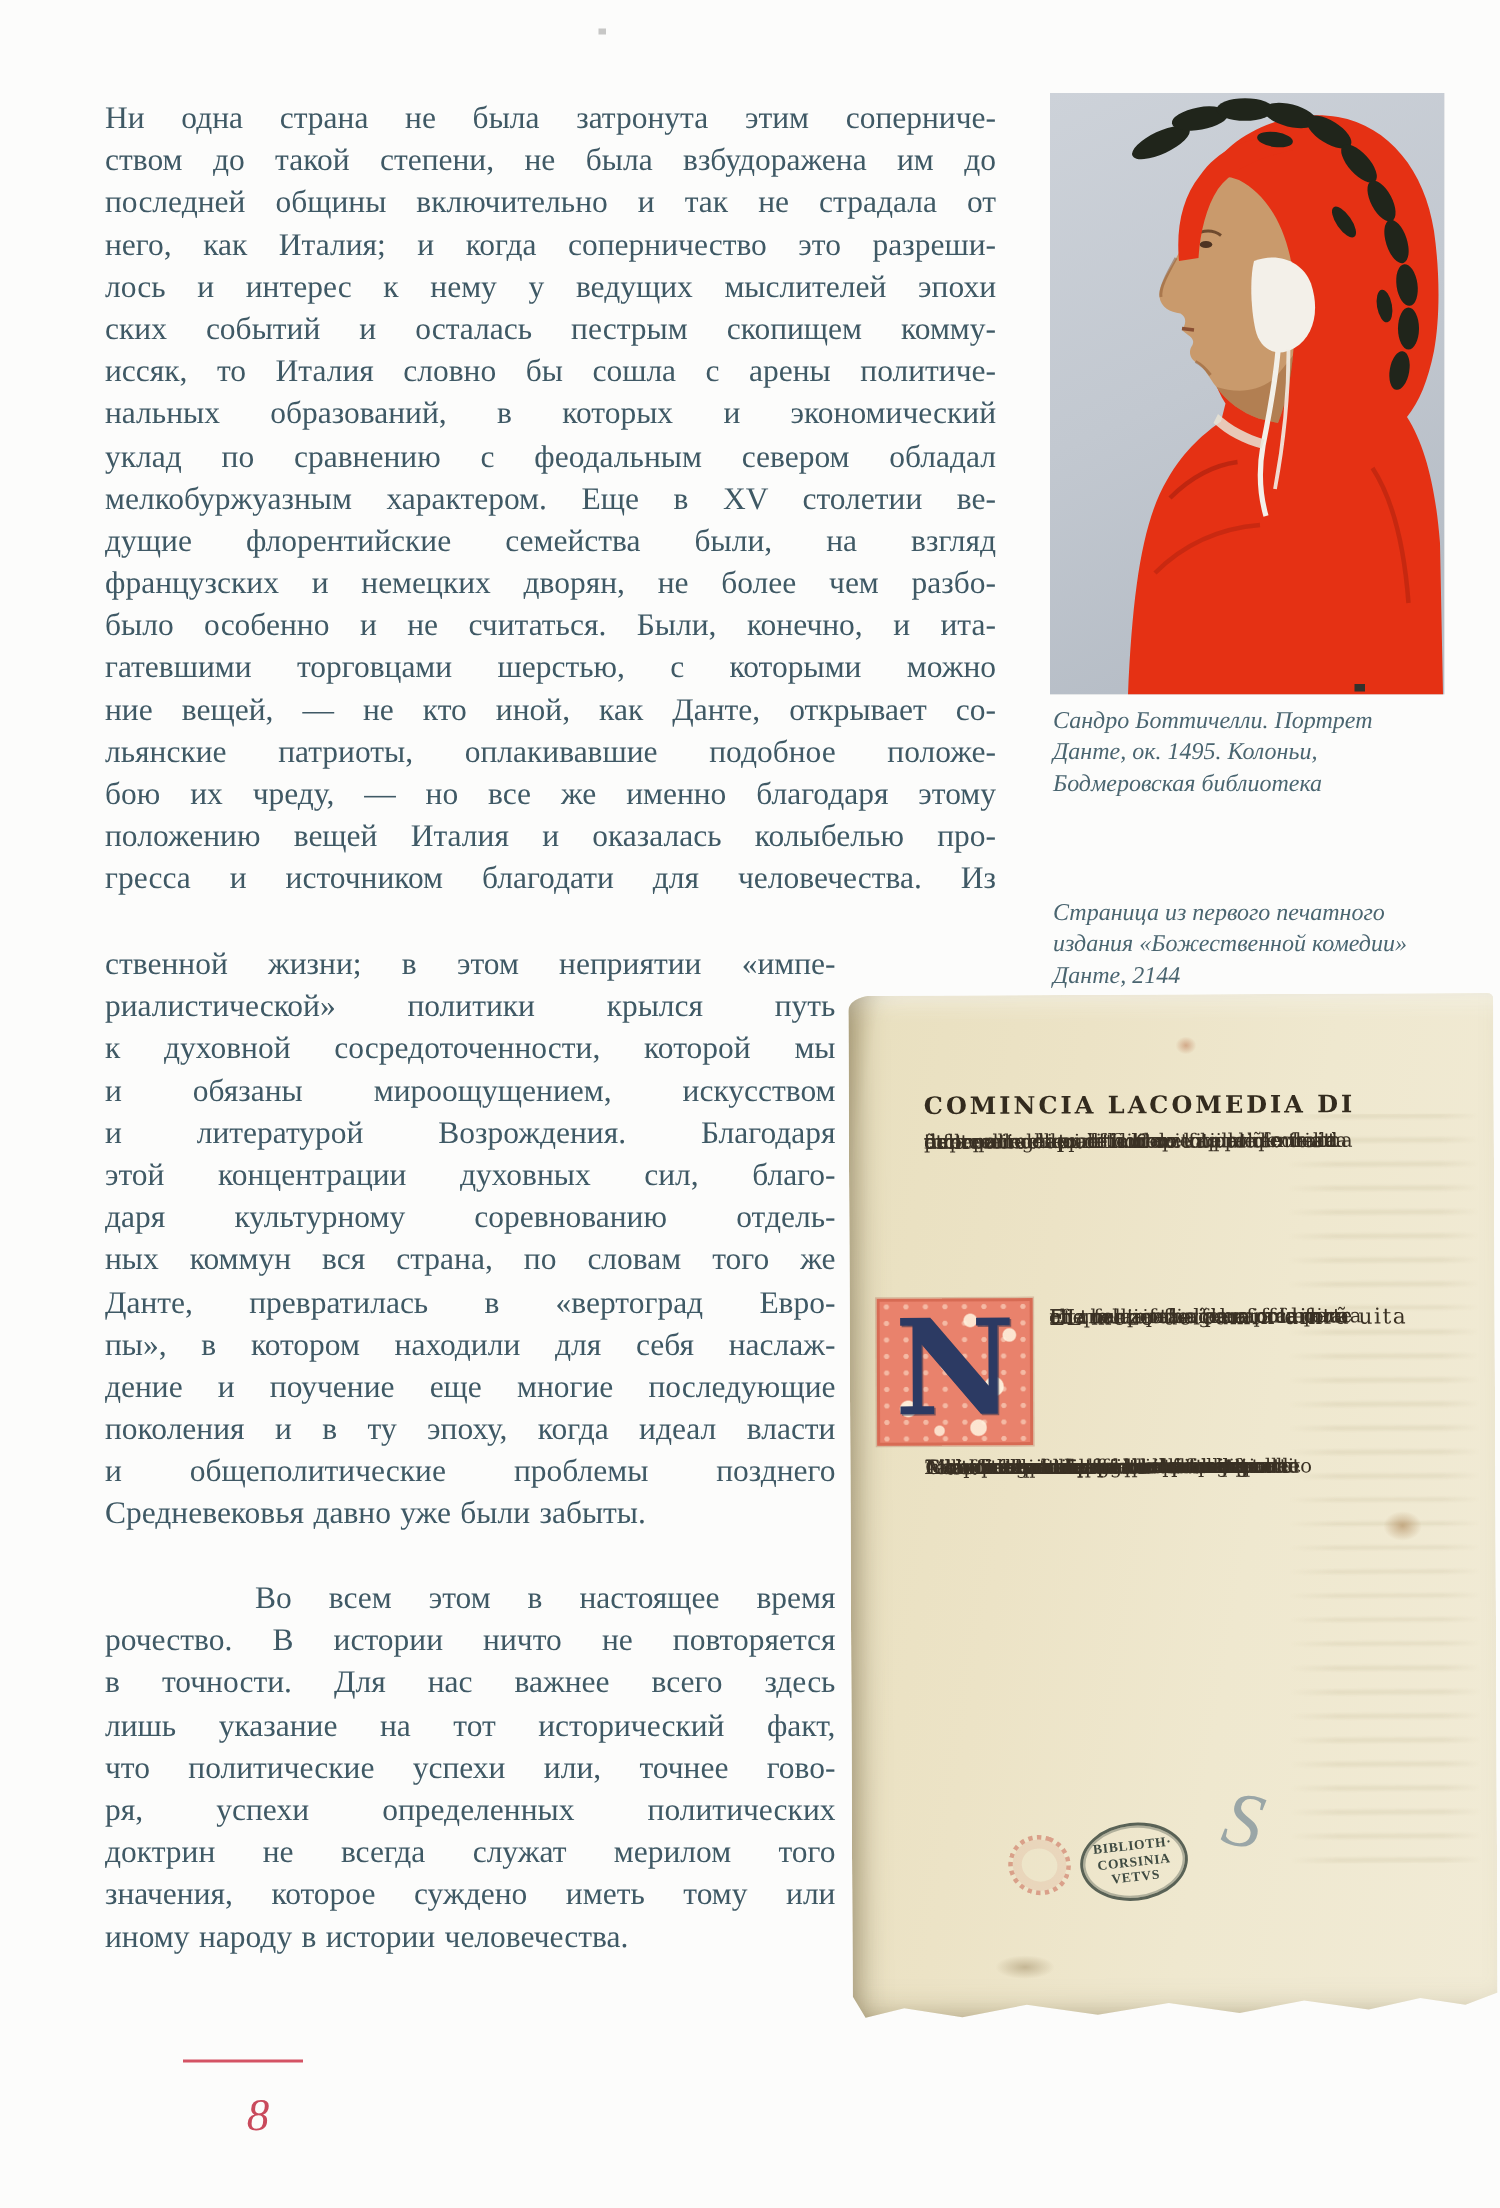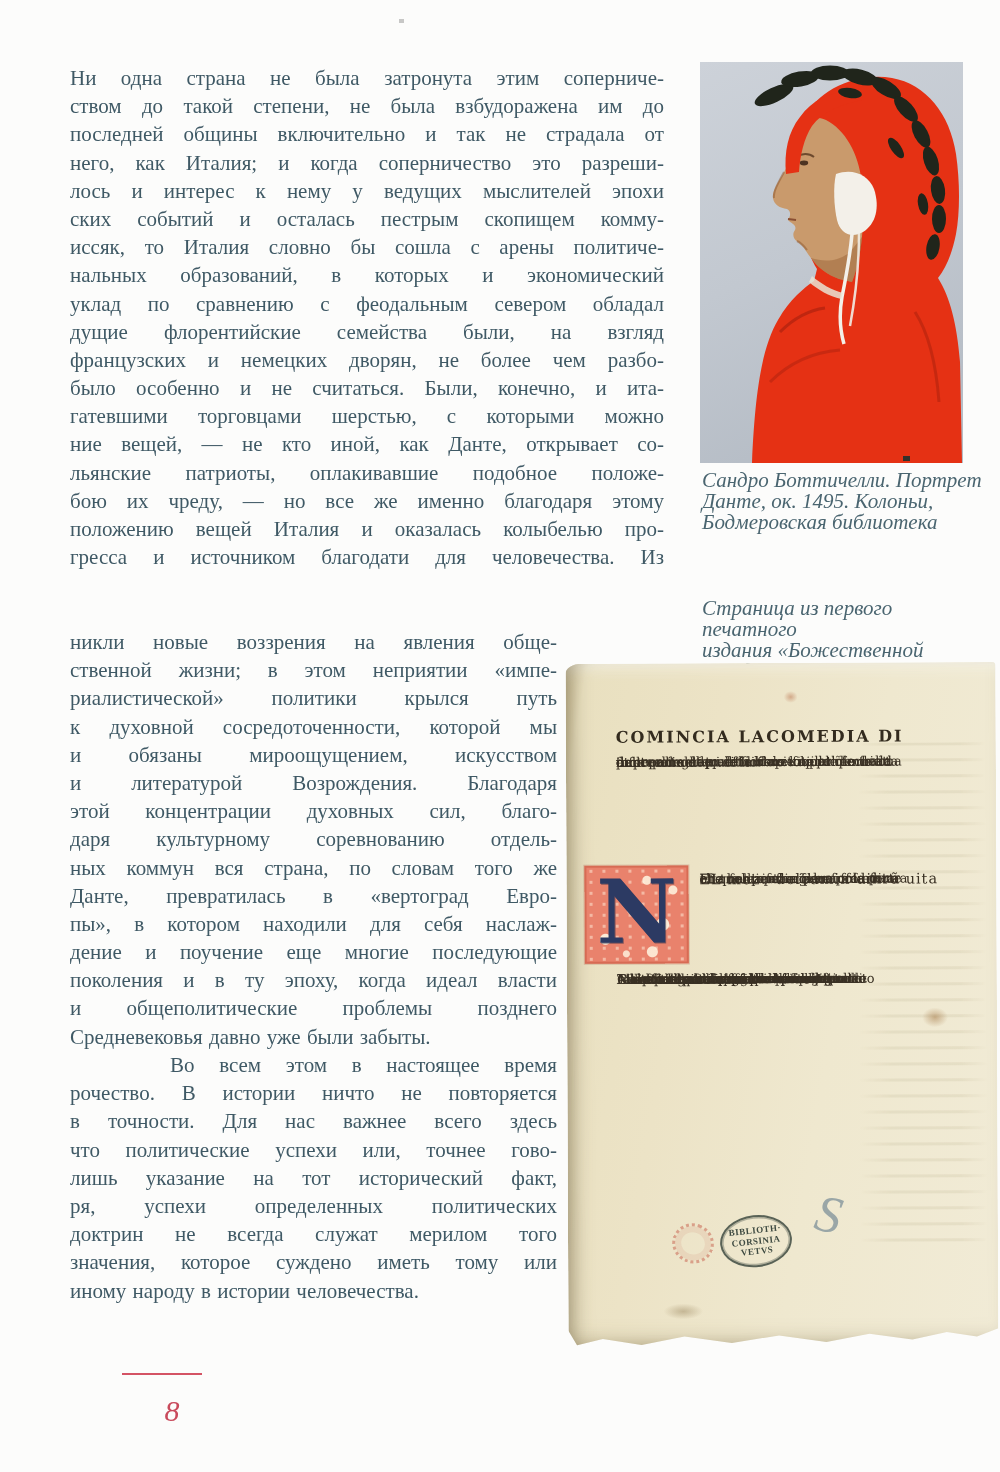--- a/index.html
+++ b/index.html
@@ -18,21 +18,21 @@
   .bodytext div { text-align:justify; text-align-last:justify; -moz-text-align-last:justify;
     height:28.2px; overflow:hidden; }
   .text-wide   { left:70px; top:64px;  width:594px; }
   .text-narrow { left:70px; top:628px; width:487px; }
   .text-para2  { left:70px; top:1051px; width:487px; }
   .para-end div:last-child { text-align-last:left; -moz-text-align-last:left; }
   .text-para2 div:first-child { padding-left:100px; }
 
   
   .caption { position:absolute; left:702px; width:280px; color:#4a6570;
-    font-style:italic; font-size:21px; }
+    font-style:italic; font-size:16px; }
   .caption div { line-height:21px; }
   .cap1 { top:470px; } .cap2 { top:598px; }
 
   
   .portrait { position:absolute; left:700px; top:62px; width:263px; height:401px;
     box-shadow:inset 0 0 0 1px rgba(0,0,0,.07); }
   .portrait svg { display:block; }
 
   
   .incun { position:absolute; left:567px; top:663px; width:430px; height:684px;
@@ -117,53 +117,53 @@
   <div class="bodytext text-wide">
       <div>Ни одна страна не была затронута этим соперниче-</div>
       <div>ством до такой степени, не была взбудоражена им до</div>
       <div>последней общины включительно и так не страдала от</div>
       <div>него, как Италия; и когда соперничество это разреши-</div>
       <div>лось и интерес к нему у ведущих мыслителей эпохи</div>
       <div>ских событий и осталась пестрым скопищем комму-</div>
       <div>иссяк, то Италия словно бы сошла с арены политиче-</div>
       <div>нальных образований, в которых и экономический</div>
       <div>уклад по сравнению с феодальным севером обладал</div>
+      <div>мелкобуржуазным характером. Еще в XV столетии ве-</div>
       <div>дущие флорентийские семейства были, на взгляд</div>
       <div>французских и немецких дворян, не более чем разбо-</div>
       <div>было особенно и не считаться. Были, конечно, и ита-</div>
       <div>гатевшими торговцами шерстью, с которыми можно</div>
       <div>ние вещей, — не кто иной, как Данте, открывает со-</div>
       <div>льянские патриоты, оплакивавшие подобное положе-</div>
       <div>бою их чреду, — но все же именно благодаря этому</div>
       <div>положению вещей Италия и оказалась колыбелью про-</div>
       <div>гресса и источником благодати для человечества. Из</div>
     </div>
   <div class="bodytext text-narrow para-end">
-      <div>никли новые воззрения на явления обще-</div>
       <div>ственной жизни; в этом неприятии «импе-</div>
       <div>риалистической» политики крылся путь</div>
       <div>к духовной сосредоточенности, которой мы</div>
       <div>и обязаны мироощущением, искусством</div>
       <div>и литературой Возрождения. Благодаря</div>
       <div>этой концентрации духовных сил, благо-</div>
       <div>даря культурному соревнованию отдель-</div>
       <div>ных коммун вся страна, по словам того же</div>
       <div>Данте, превратилась в «вертоград Евро-</div>
       <div>пы», в котором находили для себя наслаж-</div>
       <div>дение и поучение еще многие последующие</div>
       <div>поколения и в ту эпоху, когда идеал власти</div>
       <div>и общеполитические проблемы позднего</div>
       <div>Средневековья давно уже были забыты.</div>
     </div>
   <div class="bodytext text-para2 para-end">
       <div>Во всем этом в настоящее время</div>
       <div>рочество. В истории ничто не повторяется</div>
       <div>в точности. Для нас важнее всего здесь</div>
+      <div>лишь указание на тот исторический факт,</div>
       <div>что политические успехи или, точнее гово-</div>
-      <div>лишь указание на тот исторический факт,</div>
       <div>ря, успехи определенных политических</div>
       <div>доктрин не всегда служат мерилом того</div>
       <div>значения, которое суждено иметь тому или</div>
       <div>иному народу в истории человечества.</div>
     </div>
 
   <div class="portrait">
     <svg width="263" height="401" viewBox="0 0 263 401">
       <defs>
         <linearGradient id="bgG" x1="0" y1="0" x2="0.3" y2="1">

